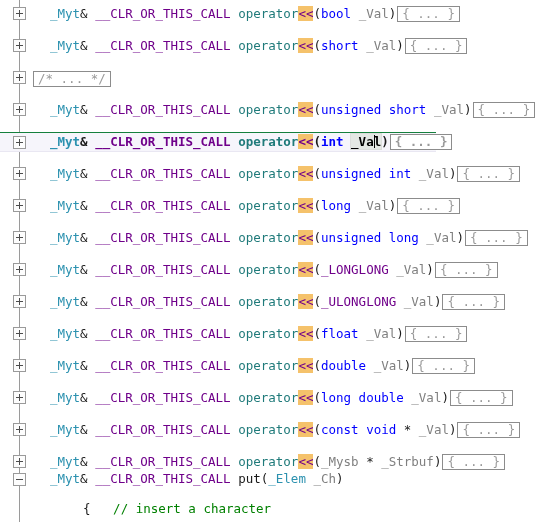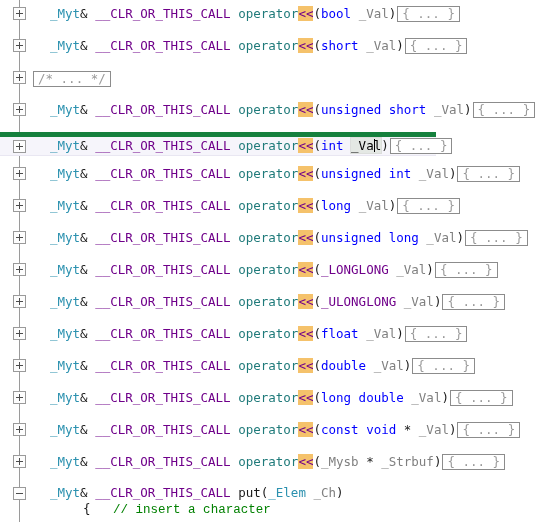--- a/index.html
+++ b/index.html
@@ -32,24 +32,25 @@
   
   .row {
     position: absolute;
     left: 0;
     width: 436px;
     height: 16px;
     white-space: pre;
   }
   .row.current {
     background: #f6f5fb;
-    border-top: 5px solid #15803d;
+    border-top: 1px solid #15803d;
     border-bottom: 1px solid #e9e7f2;
     height: 18px;
     margin-top: -1px;
+    font-weight: bold;
   }
 
   
   .outline {
     position: absolute;
     left: 13px;
     width: 13px;
     height: 13px;
     box-sizing: border-box;
     border: 1px solid #9a9a9a;
@@ -85,21 +86,21 @@
   .code.indent2 { left: 83px; }
 
   
   .t-type     { color: #2b91af; }   
   .t-punc     { color: #1a1a1a; }   
   .t-macro    { color: #6f008a; }   
   .t-func     { color: #1f7a7a; }   
   .t-kw       { color: #0000ff; }   
   .t-id       { color: #808080; }   
   .t-plain    { color: #1a1a1a; }
-  .t-comment  { color: #008000; font-family: Liberation Mono, monospace; }
+  .t-comment  { color: #008000; }
 
   
   .t-hl {
     background: #f5c26b;
     color: #6f008a;
   }
 
   
   .chip {
     display: inline-block;
@@ -171,21 +172,21 @@
       <div class="row" style="top: 165px;"><div class="outline plus" style="top: 2px;"></div><div class="code"><span class="t-type">_Myt</span><span class="t-punc">&amp;</span> <span class="t-macro">__CLR_OR_THIS_CALL</span> <span class="t-func">operator</span><span class="t-hl">&lt;&lt;</span><span class="t-punc">(</span><span class="t-kw">unsigned int</span> <span class="t-id">_Val</span><span class="t-punc">)</span><span class="chip">{ ... }</span></div></div>
       <div class="row" style="top: 197px;"><div class="outline plus" style="top: 2px;"></div><div class="code"><span class="t-type">_Myt</span><span class="t-punc">&amp;</span> <span class="t-macro">__CLR_OR_THIS_CALL</span> <span class="t-func">operator</span><span class="t-hl">&lt;&lt;</span><span class="t-punc">(</span><span class="t-kw">long</span> <span class="t-id">_Val</span><span class="t-punc">)</span><span class="chip">{ ... }</span></div></div>
       <div class="row" style="top: 229px;"><div class="outline plus" style="top: 2px;"></div><div class="code"><span class="t-type">_Myt</span><span class="t-punc">&amp;</span> <span class="t-macro">__CLR_OR_THIS_CALL</span> <span class="t-func">operator</span><span class="t-hl">&lt;&lt;</span><span class="t-punc">(</span><span class="t-kw">unsigned long</span> <span class="t-id">_Val</span><span class="t-punc">)</span><span class="chip">{ ... }</span></div></div>
       <div class="row" style="top: 261px;"><div class="outline plus" style="top: 2px;"></div><div class="code"><span class="t-type">_Myt</span><span class="t-punc">&amp;</span> <span class="t-macro">__CLR_OR_THIS_CALL</span> <span class="t-func">operator</span><span class="t-hl">&lt;&lt;</span><span class="t-punc">(</span><span class="t-macro">_LONGLONG</span> <span class="t-id">_Val</span><span class="t-punc">)</span><span class="chip">{ ... }</span></div></div>
       <div class="row" style="top: 293px;"><div class="outline plus" style="top: 2px;"></div><div class="code"><span class="t-type">_Myt</span><span class="t-punc">&amp;</span> <span class="t-macro">__CLR_OR_THIS_CALL</span> <span class="t-func">operator</span><span class="t-hl">&lt;&lt;</span><span class="t-punc">(</span><span class="t-macro">_ULONGLONG</span> <span class="t-id">_Val</span><span class="t-punc">)</span><span class="chip">{ ... }</span></div></div>
       <div class="row" style="top: 325px;"><div class="outline plus" style="top: 2px;"></div><div class="code"><span class="t-type">_Myt</span><span class="t-punc">&amp;</span> <span class="t-macro">__CLR_OR_THIS_CALL</span> <span class="t-func">operator</span><span class="t-hl">&lt;&lt;</span><span class="t-punc">(</span><span class="t-kw">float</span> <span class="t-id">_Val</span><span class="t-punc">)</span><span class="chip">{ ... }</span></div></div>
       <div class="row" style="top: 357px;"><div class="outline plus" style="top: 2px;"></div><div class="code"><span class="t-type">_Myt</span><span class="t-punc">&amp;</span> <span class="t-macro">__CLR_OR_THIS_CALL</span> <span class="t-func">operator</span><span class="t-hl">&lt;&lt;</span><span class="t-punc">(</span><span class="t-kw">double</span> <span class="t-id">_Val</span><span class="t-punc">)</span><span class="chip">{ ... }</span></div></div>
       <div class="row" style="top: 389px;"><div class="outline plus" style="top: 2px;"></div><div class="code"><span class="t-type">_Myt</span><span class="t-punc">&amp;</span> <span class="t-macro">__CLR_OR_THIS_CALL</span> <span class="t-func">operator</span><span class="t-hl">&lt;&lt;</span><span class="t-punc">(</span><span class="t-kw">long double</span> <span class="t-id">_Val</span><span class="t-punc">)</span><span class="chip">{ ... }</span></div></div>
       <div class="row" style="top: 421px;"><div class="outline plus" style="top: 2px;"></div><div class="code"><span class="t-type">_Myt</span><span class="t-punc">&amp;</span> <span class="t-macro">__CLR_OR_THIS_CALL</span> <span class="t-func">operator</span><span class="t-hl">&lt;&lt;</span><span class="t-punc">(</span><span class="t-kw">const void</span><span class="t-punc"> *</span> <span class="t-id">_Val</span><span class="t-punc">)</span><span class="chip">{ ... }</span></div></div>
       <div class="row" style="top: 453px;"><div class="outline plus" style="top: 2px;"></div><div class="code"><span class="t-type">_Myt</span><span class="t-punc">&amp;</span> <span class="t-macro">__CLR_OR_THIS_CALL</span> <span class="t-func">operator</span><span class="t-hl">&lt;&lt;</span><span class="t-punc">(</span><span class="t-id">_Mysb</span><span class="t-punc"> *</span> <span class="t-id">_Strbuf</span><span class="t-punc">)</span><span class="chip">{ ... }</span></div></div>
-      <div class="row" style="top: 485px;"><div class="outline" style="top: 2px;"></div><div class="code"><span class="t-type">_Myt</span><span class="t-punc">&amp;</span> <span class="t-macro">__CLR_OR_THIS_CALL</span> <span class="t-plain">put</span><span class="t-punc">(</span><span class="t-type">_Elem</span> <span class="t-id">_Ch</span><span class="t-punc">)</span></div></div>
+      <div class="row" style="top: 471px;"><div class="outline" style="top: 2px;"></div><div class="code"><span class="t-type">_Myt</span><span class="t-punc">&amp;</span> <span class="t-macro">__CLR_OR_THIS_CALL</span> <span class="t-plain">put</span><span class="t-punc">(</span><span class="t-type">_Elem</span> <span class="t-id">_Ch</span><span class="t-punc">)</span></div></div>
       <div class="row" style="top: 501px;"><div class="code indent2"><span class="t-punc">{</span>   <span class="t-comment">// insert a character</span></div></div>
     </div>
 
   <div class="clip">
     <div class="code indent2"><span class="t-plain">                                    </span></div>
   </div>
 
 </div>
 
 </body></html>

